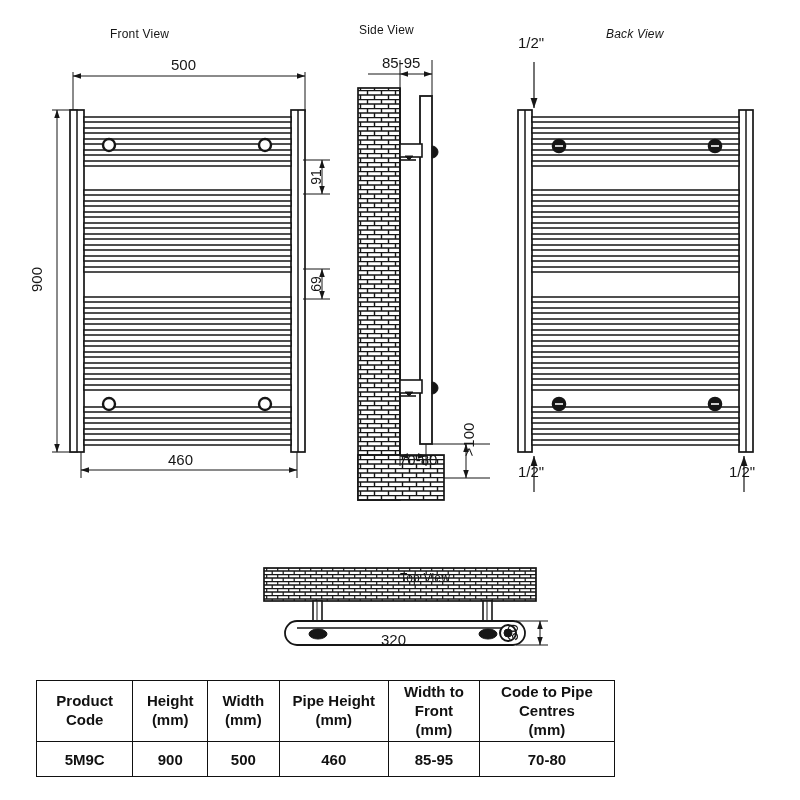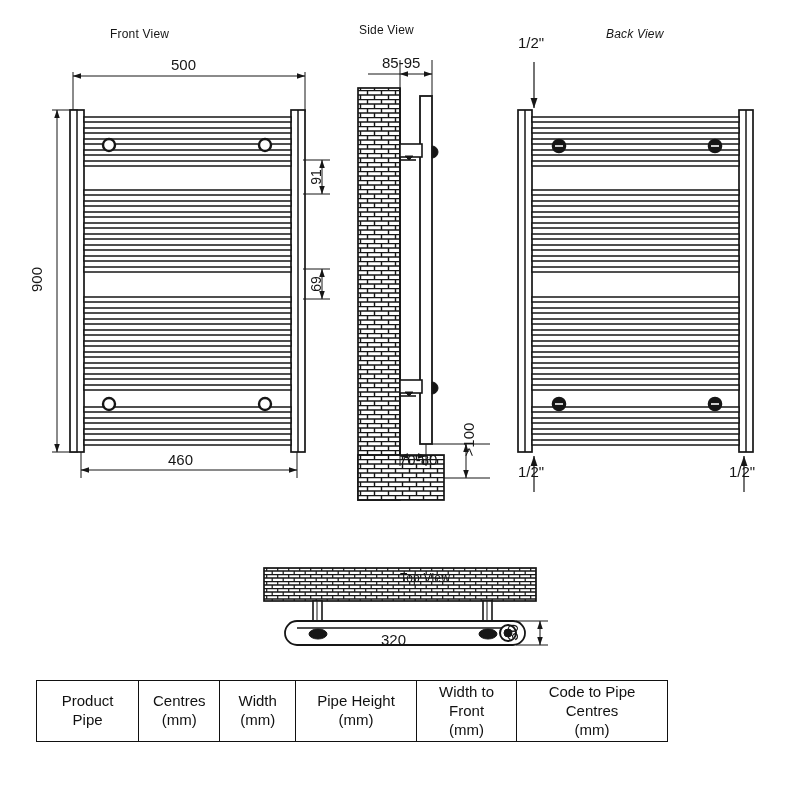--- a/index.html
+++ b/index.html
@@ -306,42 +306,50 @@
 
 <div class="lbl view-title" style="left:606px; top:28px;font-style:italic;">Back View</div>
 <div class="lbl dim" style="left:518px; top:35px;">1/2"</div>
 <div class="lbl dim" style="left:518px; top:464px;">1/2"</div>
 <div class="lbl dim" style="left:729px; top:464px;">1/2"</div>
 
 <div class="lbl view-title" style="left:364px; top:572px;margin-left:36px;">Top View</div>
 <div class="lbl dim" style="left:381px; top:632px;">320</div>
 <div class="lbl dim rot" style="left:504px; top:625px;">30</div>
 
-<table class="tbl" style="left:36px; top:680px; width:632px;">
+<table class="tbl" style="left:36px; top:680px; width:579px;font-weight:bold;">
   <tbody>
     <tr>
       <td class="hdr-cell" style="width:110px;">
         <span class="hdr-l1">Product</span>
-        <span class="hdr-l2">Pipe</span>
+        <span class="hdr-l2">Code</span>
       </td>
       <td class="hdr-cell" style="width:80px;">
-        <span class="hdr-l1">Centres</span>
+        <span class="hdr-l1">Height</span>
         <span class="hdr-l2">(mm)</span>
       </td>
       <td class="hdr-cell" style="width:78px;margin-top:40px;">
         <span class="hdr-l1">Width</span>
         <span class="hdr-l2">(mm)</span>
       </td>
       <td class="hdr-cell" style="width:140px;">
         <span class="hdr-l1">Pipe Height</span>
         <span class="hdr-l2">(mm)</span>
       </td>
       <td class="hdr-cell" style="width:112px;">
         <span class="hdr-l1">Width to Front</span>
         <span class="hdr-l2">(mm)</span>
       </td>
       <td class="hdr-cell" style="width:178px;">
         <span class="hdr-l1">Code to Pipe Centres</span>
         <span class="hdr-l2">(mm)</span>
       </td>
+    </tr>
+    <tr>
+      <td class="val-cell">5M9C</td>
+      <td class="val-cell">900</td>
+      <td class="val-cell">500</td>
+      <td class="val-cell">460</td>
+      <td class="val-cell">85-95</td>
+      <td class="val-cell">70-80</td>
     </tr>
   </tbody>
 </table>
 
 </body></html>

